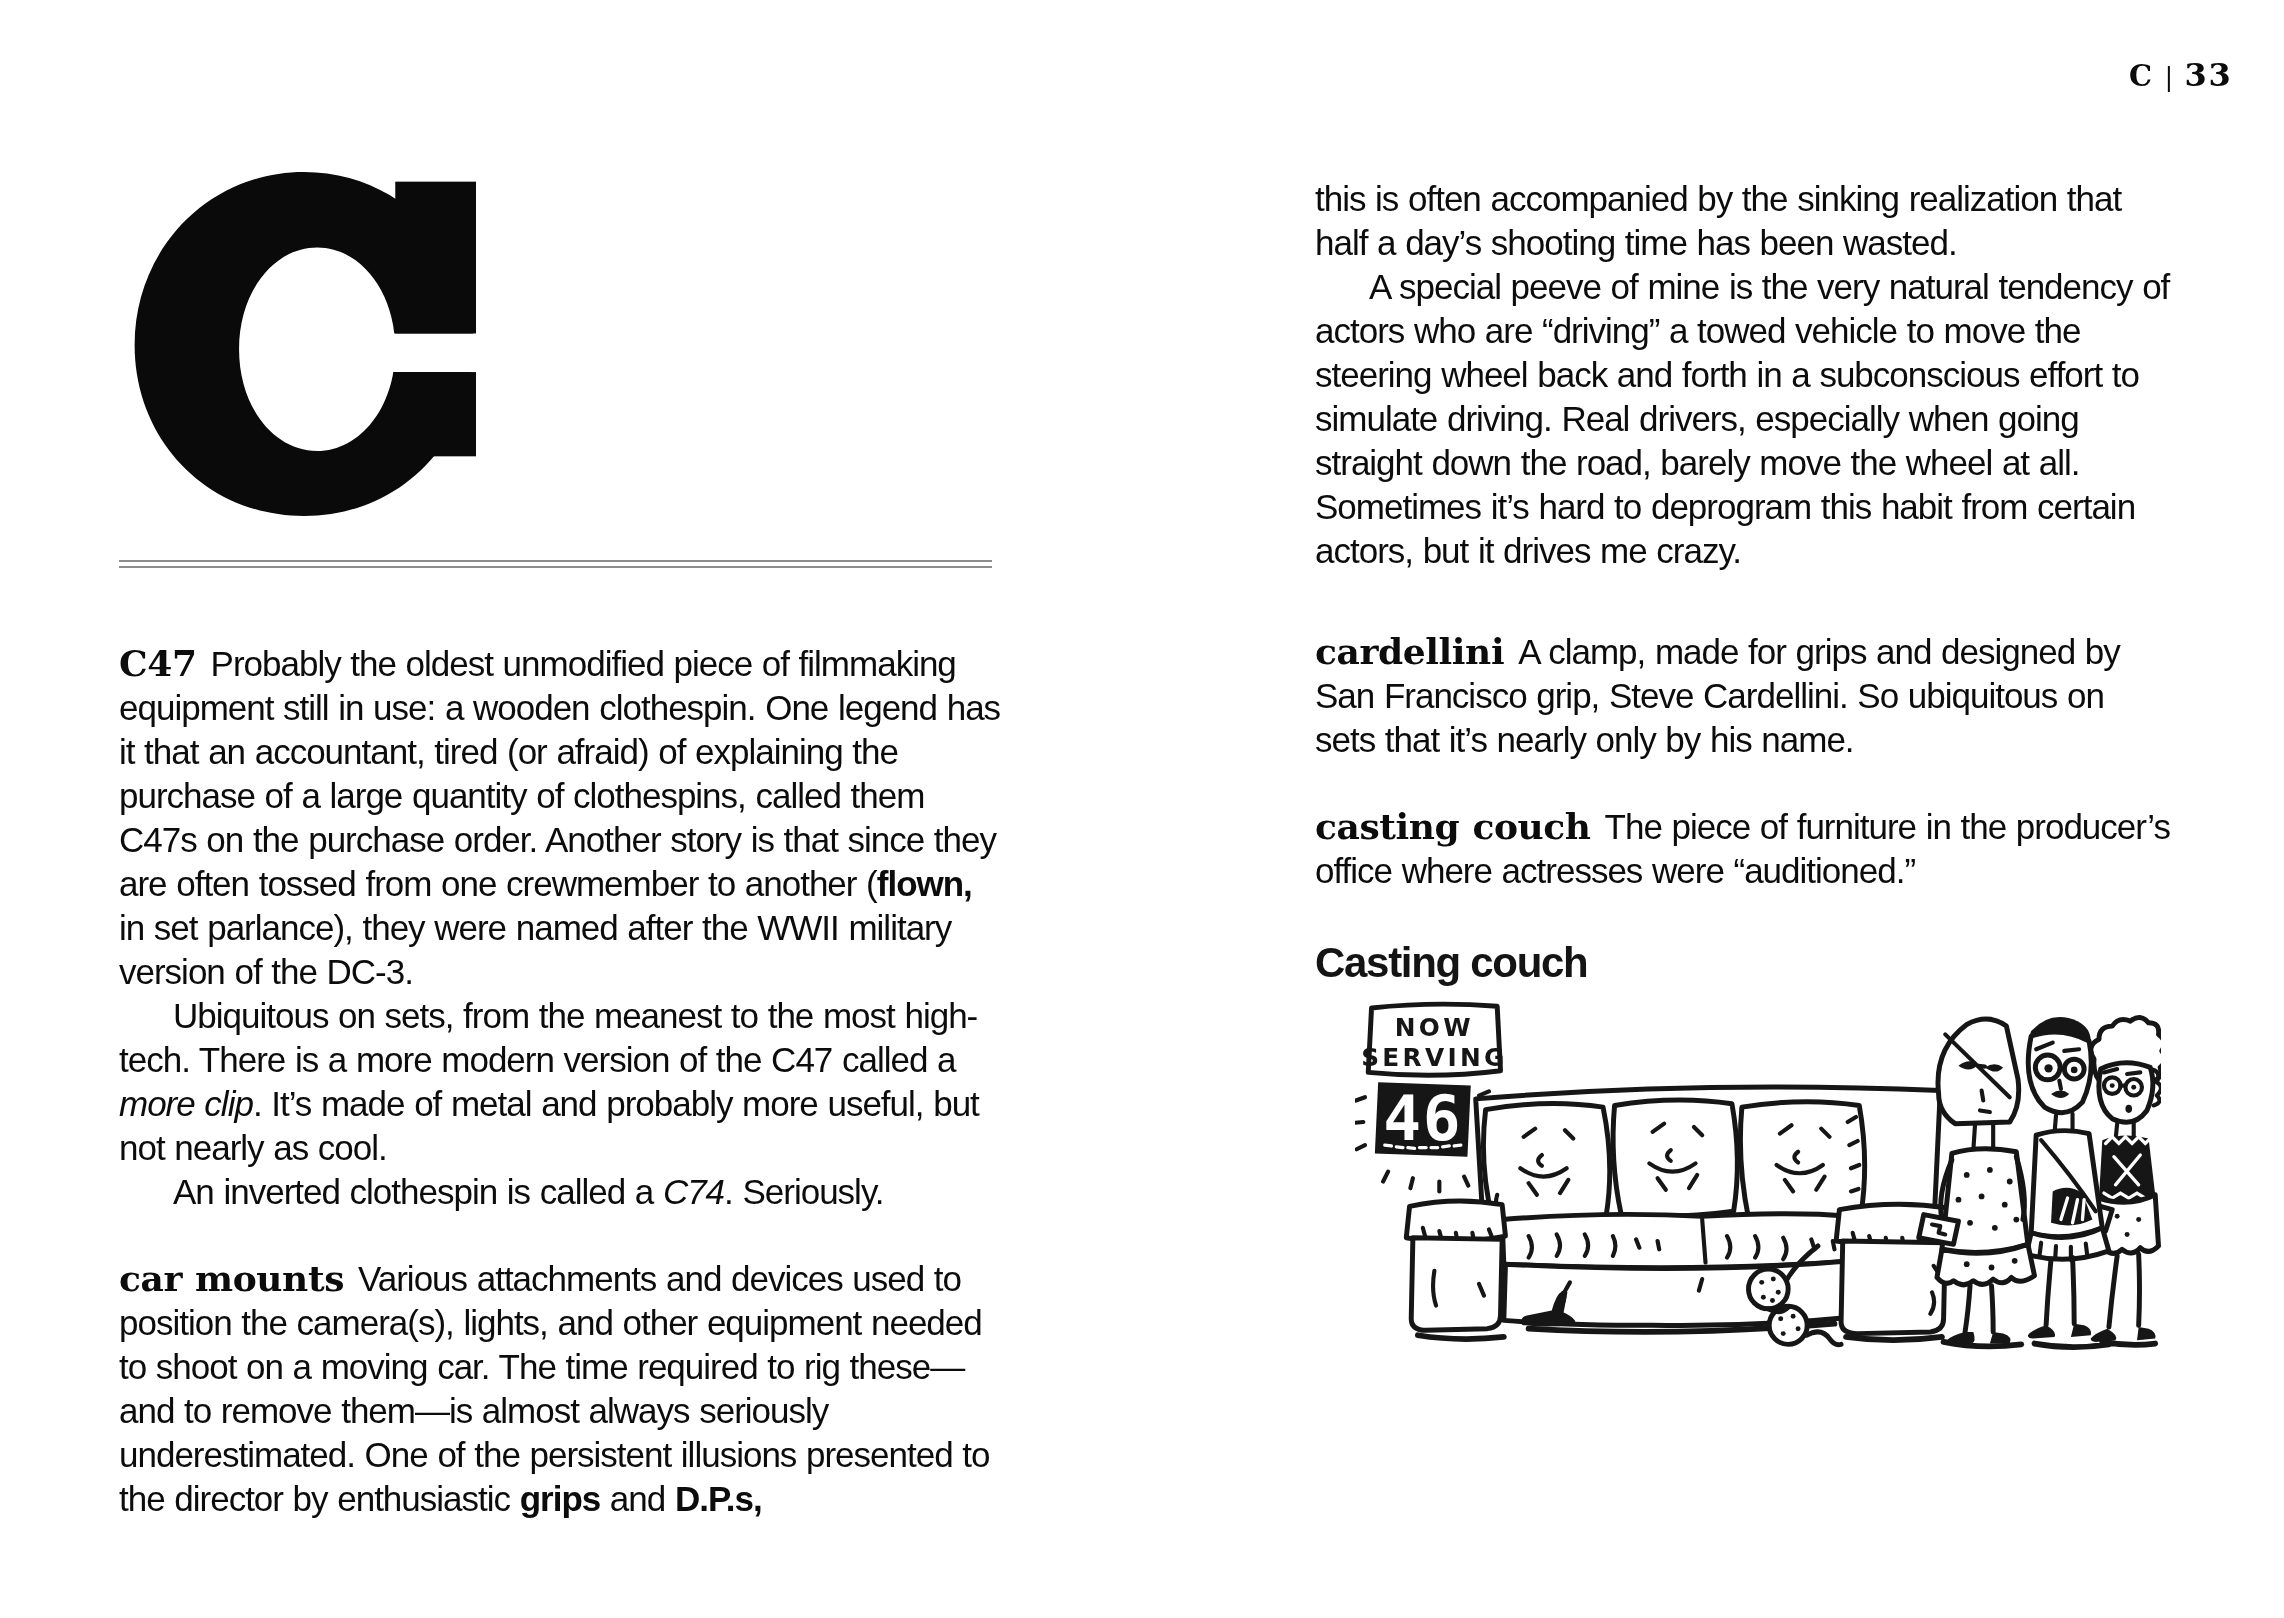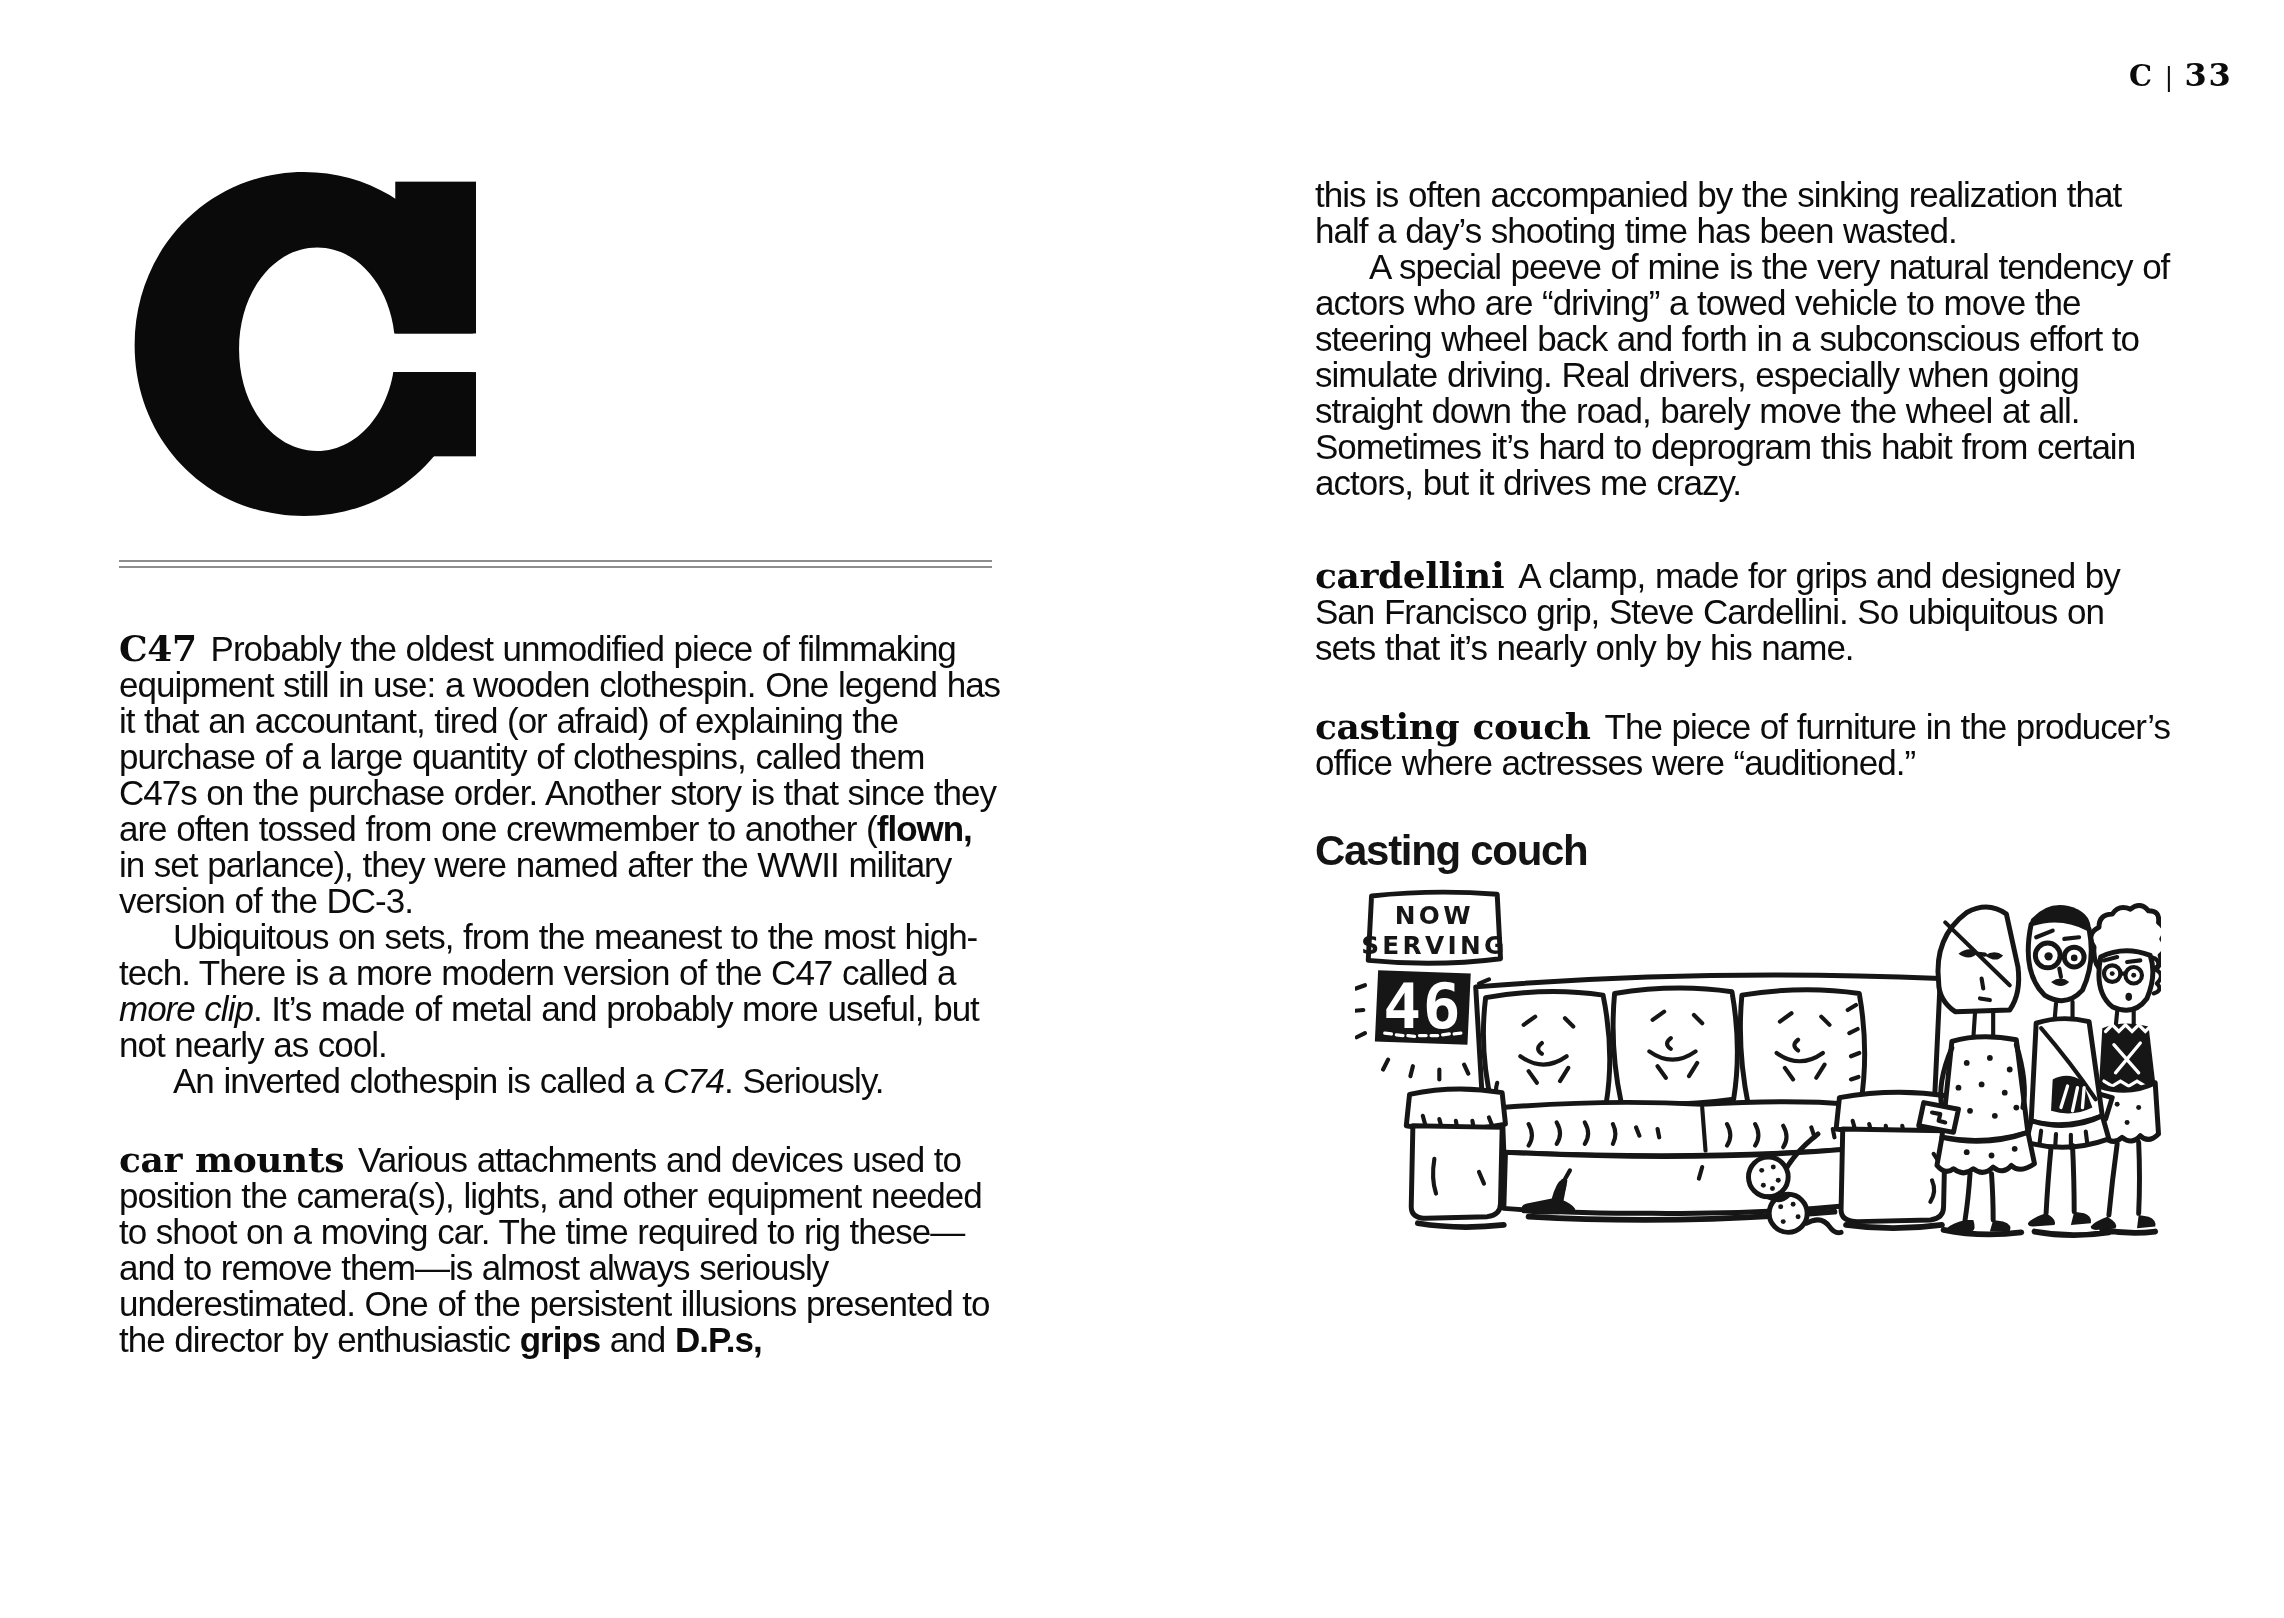--- a/index.html
+++ b/index.html
@@ -15,27 +15,27 @@
 
   
   .dropcap{position:absolute;left:132px;top:169px;width:344px;height:350px;}
   .divider{position:absolute;left:119px;top:560px;width:873px;height:4.4px;
            border-top:2.6px solid #8d8d8d;border-bottom:2.6px solid #8d8d8d;}
 
   
   .col{position:absolute;}
   .col-left{left:119px;top:615px;width:885px;}
   .col-right{left:1315px;top:177px;width:857px;}
-  .para{margin:0;font-size:35px;line-height:36px;letter-spacing:-1px;word-spacing:0.9px;}
+  .para{margin:0;font-size:35px;line-height:44px;letter-spacing:-1px;word-spacing:0.9px;}
   .para.indent{text-indent:54px;}
   .entry{margin:0;}
   .entry.gap{margin-top:42px;}
   .entry.gap-lg{margin-top:56px;}
   .entry.gap-md{margin-top:42px;}
-  .col-left .entry:first-child .para:first-child{margin-top:15px;}
+  .col-left .entry:first-child .para:first-child{margin-top:26px;}
   .term{font-family:"DejaVu Serif",serif;font-weight:700;font-size:36px;letter-spacing:-0.4px;
         padding-right:14px;}
   .seg-b{font-weight:700;}
   .seg-i{font-style:italic;}
 
   
   .figure{margin:47px 0 0 0;}
   .fig-caption{font-size:42px;font-weight:700;letter-spacing:-1.3px;line-height:46px;color:#141414;}
   .cartoon{display:block;margin:12.3px 0 0 40px;width:806px;height:auto;}
 

